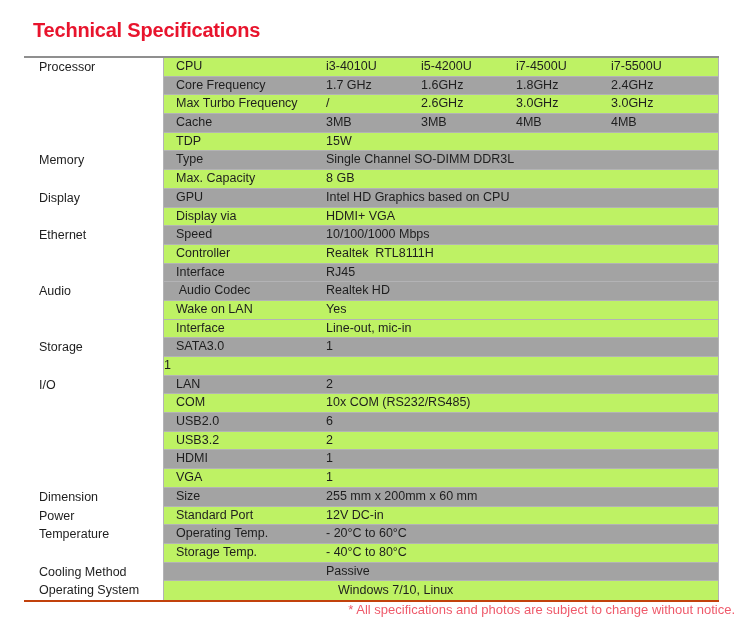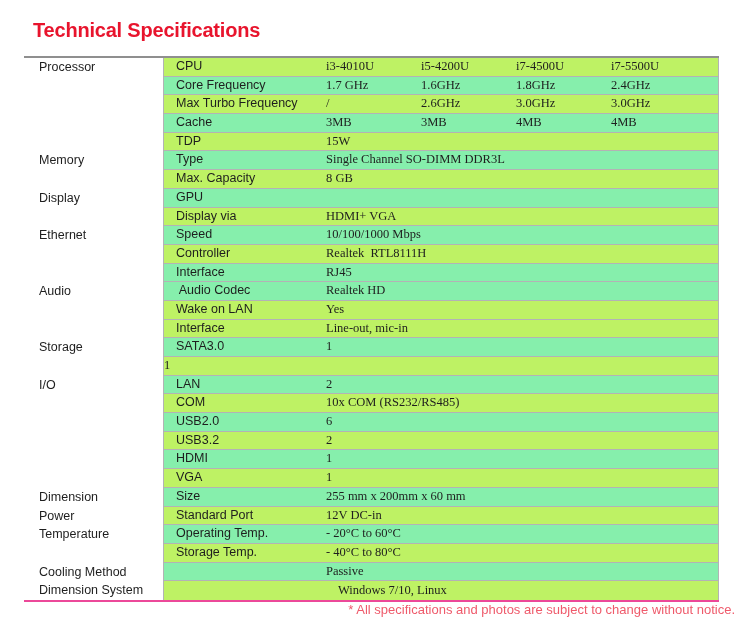--- a/index.html
+++ b/index.html
@@ -17,58 +17,57 @@
     font-size: 20px;
     font-weight: 700;
     letter-spacing: -0.2px;
     margin: 8px;
   }
   .spec-table {
     position: absolute;
     left: 24px; top: 56px;
     width: 695px;
     border-top: 2px solid #8f8f8f;
-    border-bottom: 2px solid #ec4899;
+    border-bottom: 2px solid #c2410c;
   }
   .row { display: flex; height: 18.7px; }
   .cat {
     width: 139px;
     box-sizing: border-box;
     padding-left: 15px;
     font-size: 12.5px;
     line-height: 18.7px;
     white-space: pre;
     background: #ffffff;
   }
   .sub {
     flex: 1;
     display: flex;
     box-sizing: border-box;
     border-left: 1px solid #b3b3b5;
     border-right: 1px solid #b3b3b5;
     border-bottom: 1px solid #b3b3b5;
     line-height: 17.7px;
-    background: #86efac;
+    background: #a3a3a3;
   }
   .row:last-child .sub { border-bottom: none; line-height: 18.7px; gap: 12px; }
   .sub.shaded { background: #bef264; }
   .label {
     width: 162px;
     box-sizing: border-box;
     padding-left: 12px;
     font-size: 12.5px;
     white-space: pre;
     overflow: hidden;
   }
   .val {
     width: 95px;
     font-size: 12.5px;
     white-space: pre;
     overflow: visible;
-    font-family: Liberation Serif, serif;
   }
   .val:last-child { flex: 1; }
   .footnote {
     position: absolute;
     right: 11px; top: 602px;
     font-size: 13px;
     letter-spacing: 0px;
   }
 </style>
 </head>
@@ -135,20 +134,21 @@
       <div class="cat"></div>
       <div class="sub shaded">
         <div class="label">Max. Capacity</div>
         <div class="val">8 GB</div>
       </div>
     </div>
     <div class="row">
       <div class="cat">Display</div>
       <div class="sub">
         <div class="label">GPU</div>
+        <div class="val">Intel HD Graphics based on CPU</div>
       </div>
     </div>
     <div class="row">
       <div class="cat"></div>
       <div class="sub shaded">
         <div class="label">Display via</div>
         <div class="val">HDMI+ VGA</div>
       </div>
     </div>
     <div class="row">
@@ -277,21 +277,21 @@
       </div>
     </div>
     <div class="row">
       <div class="cat">Cooling Method</div>
       <div class="sub">
         <div class="label"></div>
         <div class="val">Passive</div>
       </div>
     </div>
     <div class="row">
-      <div class="cat">Dimension System</div>
+      <div class="cat">Operating System</div>
       <div class="sub shaded">
         <div class="label"></div>
         <div class="val">Windows 7/10, Linux</div>
       </div>
     </div>
   </div>
 
 <div class="footnote" style="color: rgb(239, 90, 107);">* All specifications and photos are subject to change without notice.</div>
 
 </body></html>

